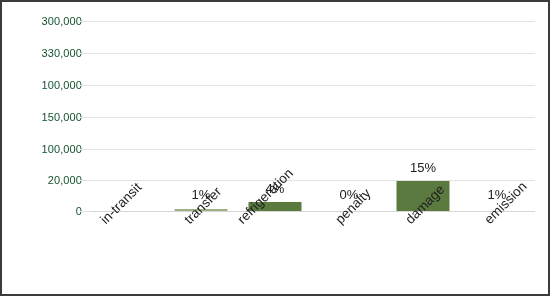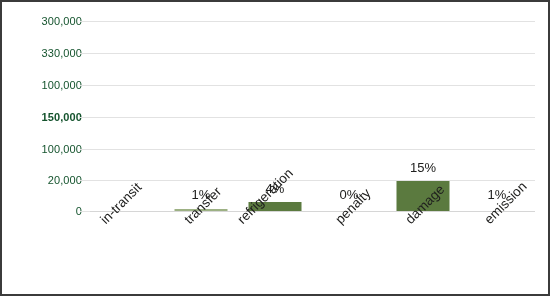--- a/index.html
+++ b/index.html
@@ -140,21 +140,21 @@
 </head>
 <body>
 
 <div class="chart-frame">
   <div class="chart-inner">
 
     <div class="y-axis">
       <div class="y-tick-label" style="top:19px;">300,000</div>
       <div class="y-tick-label" style="top:51px;">330,000</div>
       <div class="y-tick-label" style="top:83px;">100,000</div>
-      <div class="y-tick-label" style="top:115px;font-weight:bold;">150,000</div>
+      <div class="y-tick-label" style="top:115px;">150,000</div>
       <div class="y-tick-label" style="top:147px;">100,000</div>
       <div class="y-tick-label" style="top:178px;">20,000</div>
       <div class="y-tick-label" style="top:209px;">0</div>
     </div>
 
     <div class="plot">
       <div class="gridline" style="top:19px;">
           <span class="grid-stub"></span>
         </div>
       <div class="gridline" style="top:51px;">

